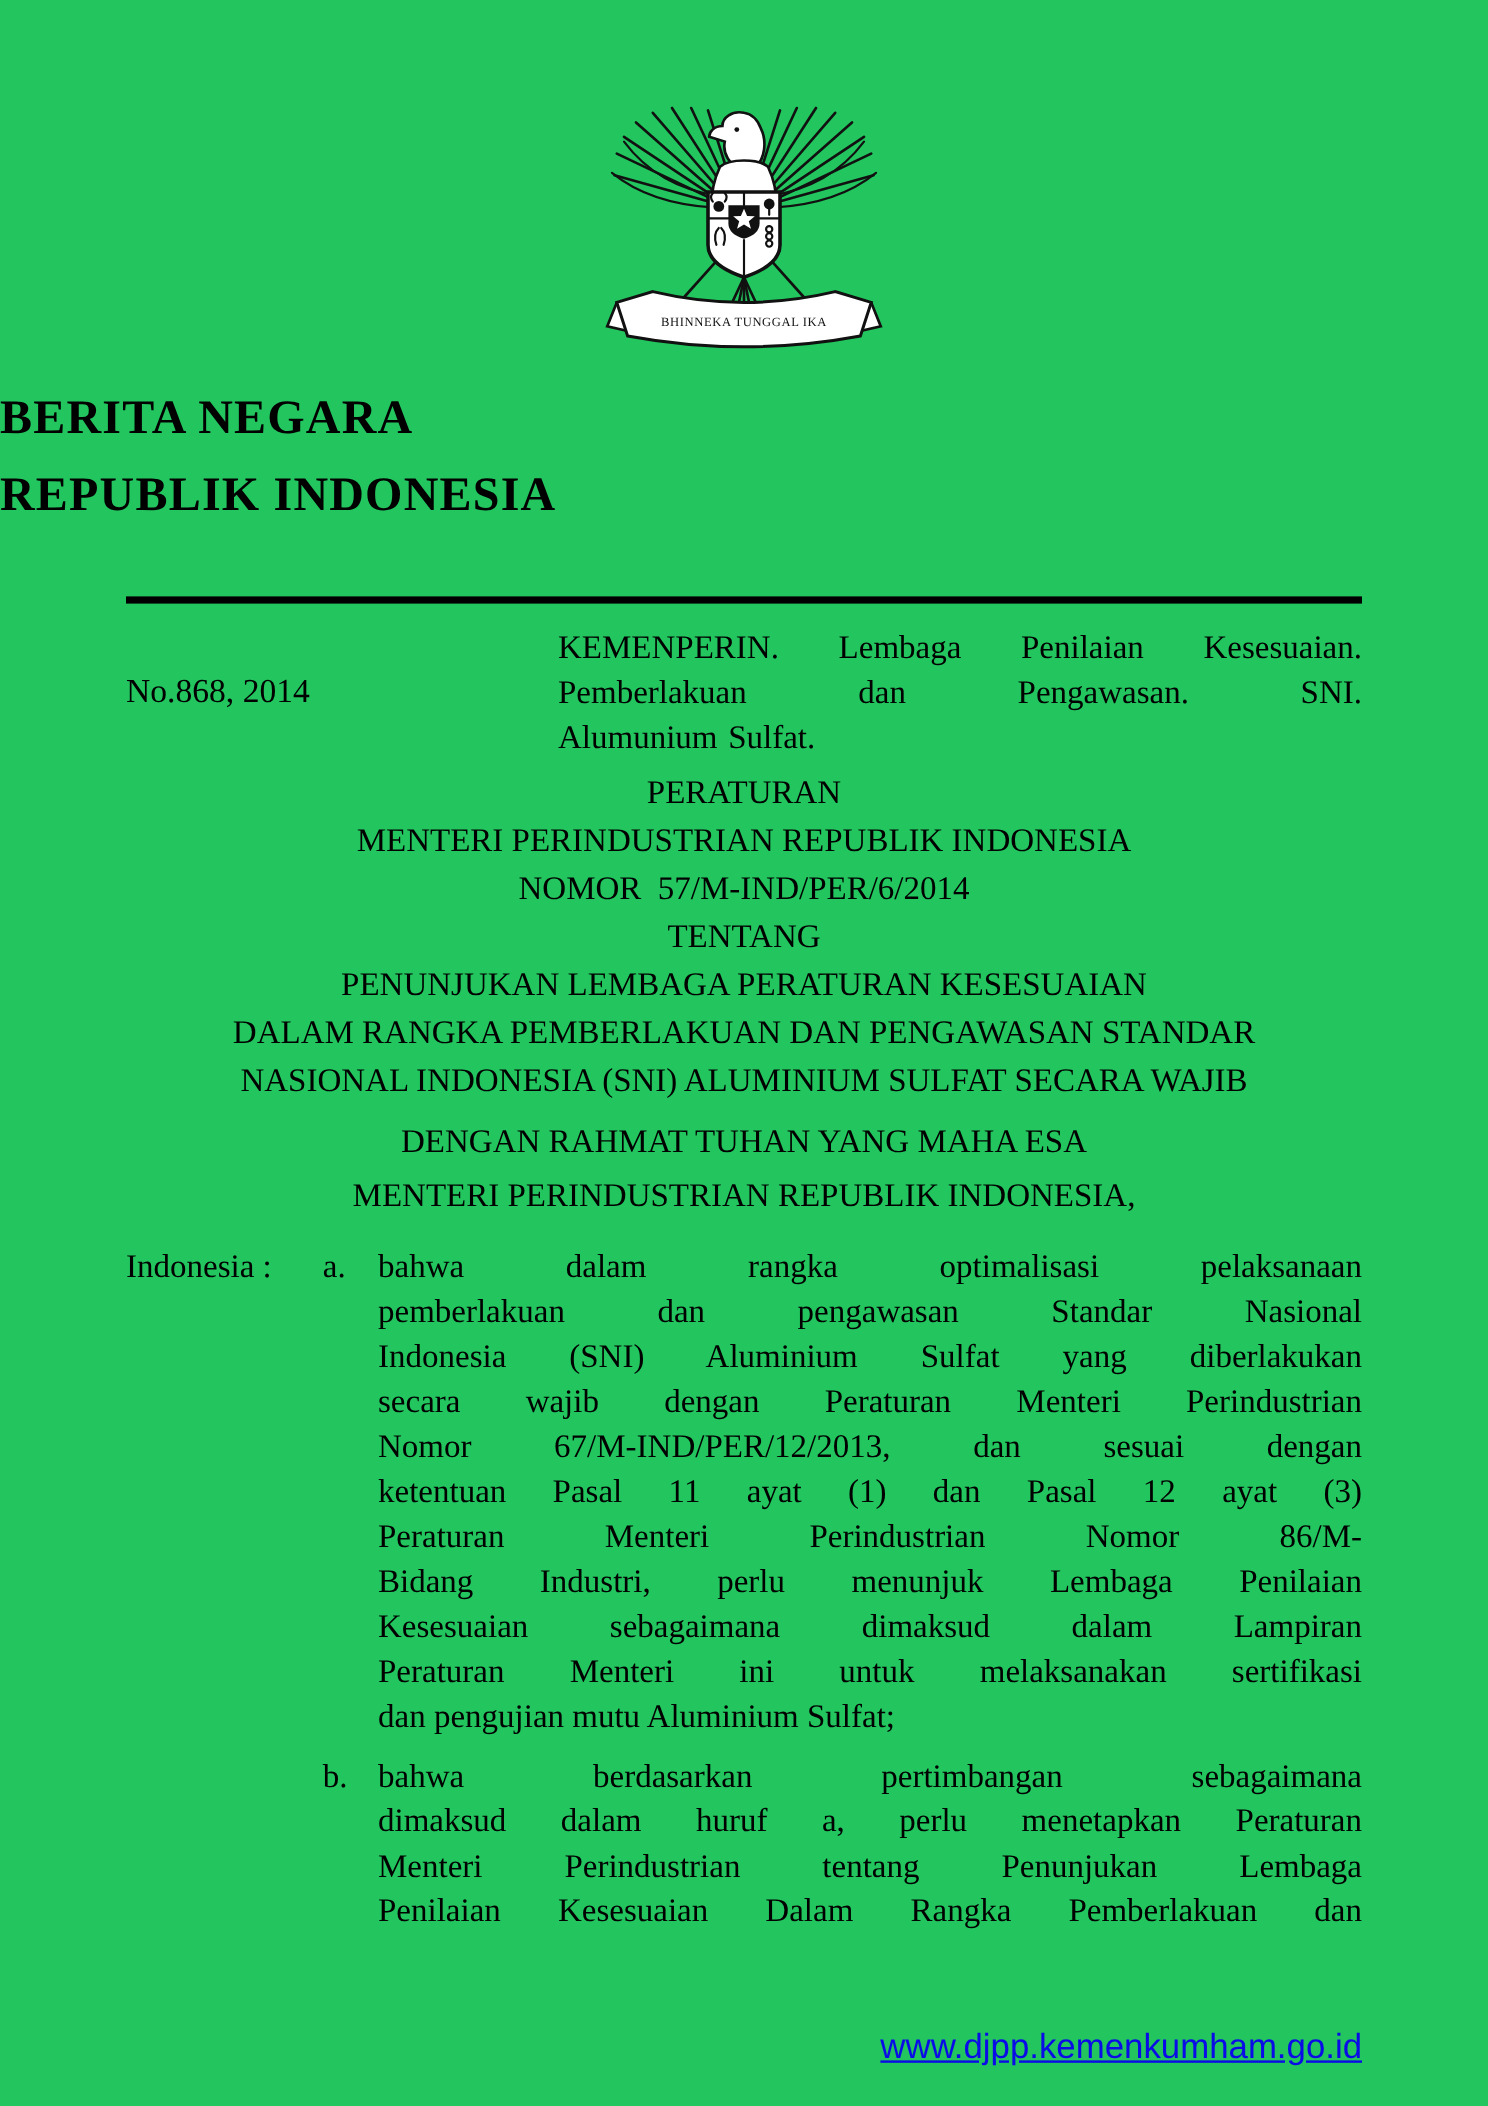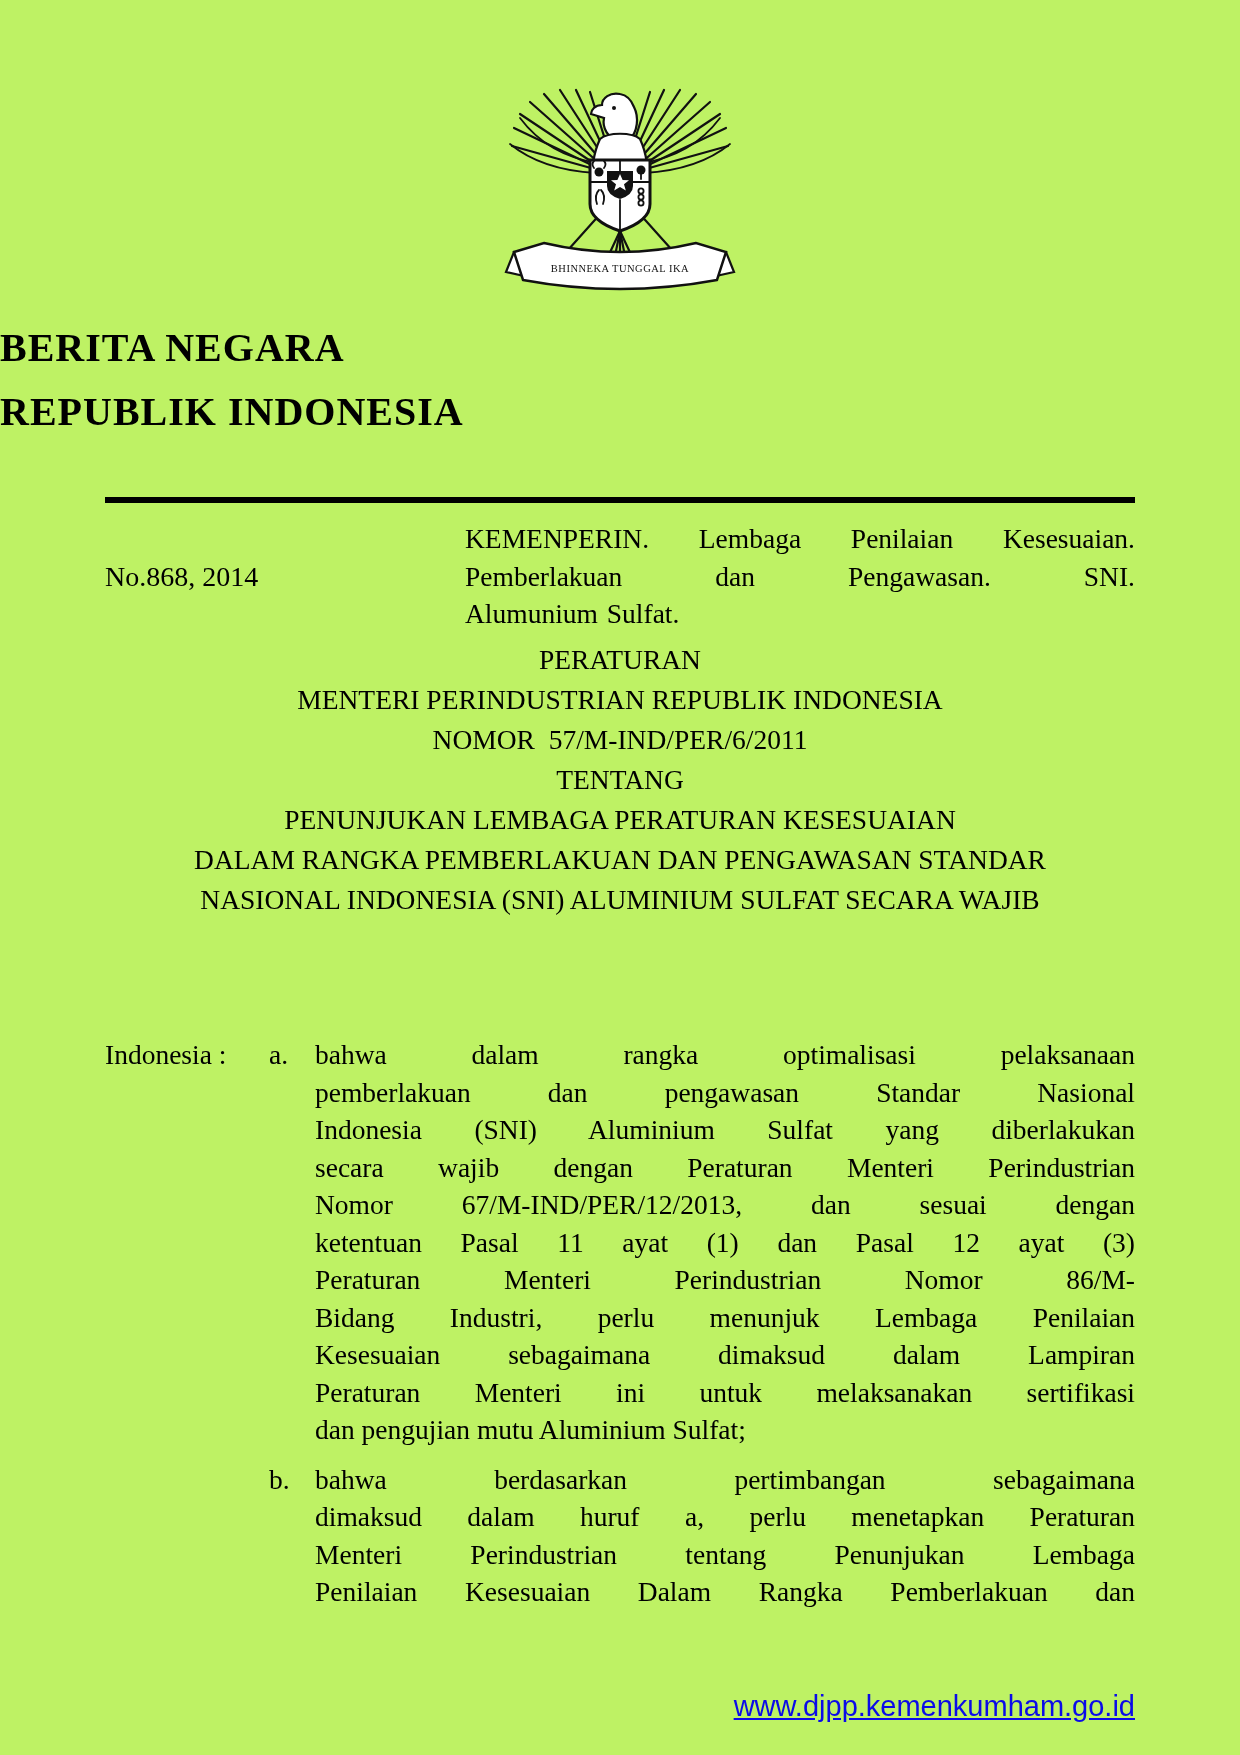--- a/index.html
+++ b/index.html
@@ -1,17 +1,17 @@
 <!DOCTYPE html>
 <html><head>
 <meta charset="utf-8">
 <style>
   html,body{margin:0;padding:0;background:#888;}
   .page{
-    position:relative;width:1240px;height:1755px;background:#bef264;
+    position:relative;width:1240px;height:1755px;background:#22c55e;
     margin:0 auto;overflow:hidden;color:#000;
     font-family:"Liberation Serif", serif;
   }
   
   .emblem{position:absolute;top:84px;left:50%;transform:translateX(-50%);}
   
   .masthead-title{
     position:absolute;top:316px;left:0;width:100%;text-align:left;
     font-weight:bold;font-size:40px;line-height:64px;letter-spacing:1px;
   }
@@ -132,27 +132,31 @@
     <div class="subject lines-justify">
         <div class="tline stretch">KEMENPERIN. Lembaga Penilaian Kesesuaian.</div>
         <div class="tline stretch">Pemberlakuan dan Pengawasan. SNI.</div>
         <div class="tline">Alumunium Sulfat.</div>
       </div>
   </div>
 
   <div class="heading-block lines-center">
       <div class="tline">PERATURAN</div>
       <div class="tline">MENTERI PERINDUSTRIAN REPUBLIK INDONESIA</div>
-      <div class="tline">NOMOR  57/M-IND/PER/6/2011</div>
+      <div class="tline">NOMOR  57/M-IND/PER/6/2014</div>
       <div class="tline">TENTANG</div>
       <div class="tline">PENUNJUKAN LEMBAGA PERATURAN KESESUAIAN</div>
       <div class="tline">DALAM RANGKA PEMBERLAKUAN DAN PENGAWASAN STANDAR</div>
       <div class="tline">NASIONAL INDONESIA (SNI) ALUMINIUM SULFAT SECARA WAJIB</div>
     </div>
 
+  <div class="invocation-block lines-center">
+      <div class="tline">DENGAN RAHMAT TUHAN YANG MAHA ESA</div>
+      <div class="tline">MENTERI PERINDUSTRIAN REPUBLIK INDONESIA,</div>
+    </div>
 
   <div class="consider">
     <div class="c-label">Indonesia :</div>
     <div class="c-items">
       <div class="c-item">
         <div class="c-marker">a.</div>
         <div class="c-lines lines-justify">
             <div class="tline stretch">bahwa dalam rangka optimalisasi pelaksanaan</div>
             <div class="tline stretch">pemberlakuan dan pengawasan Standar Nasional</div>
             <div class="tline stretch">Indonesia (SNI) Aluminium Sulfat yang diberlakukan</div>

